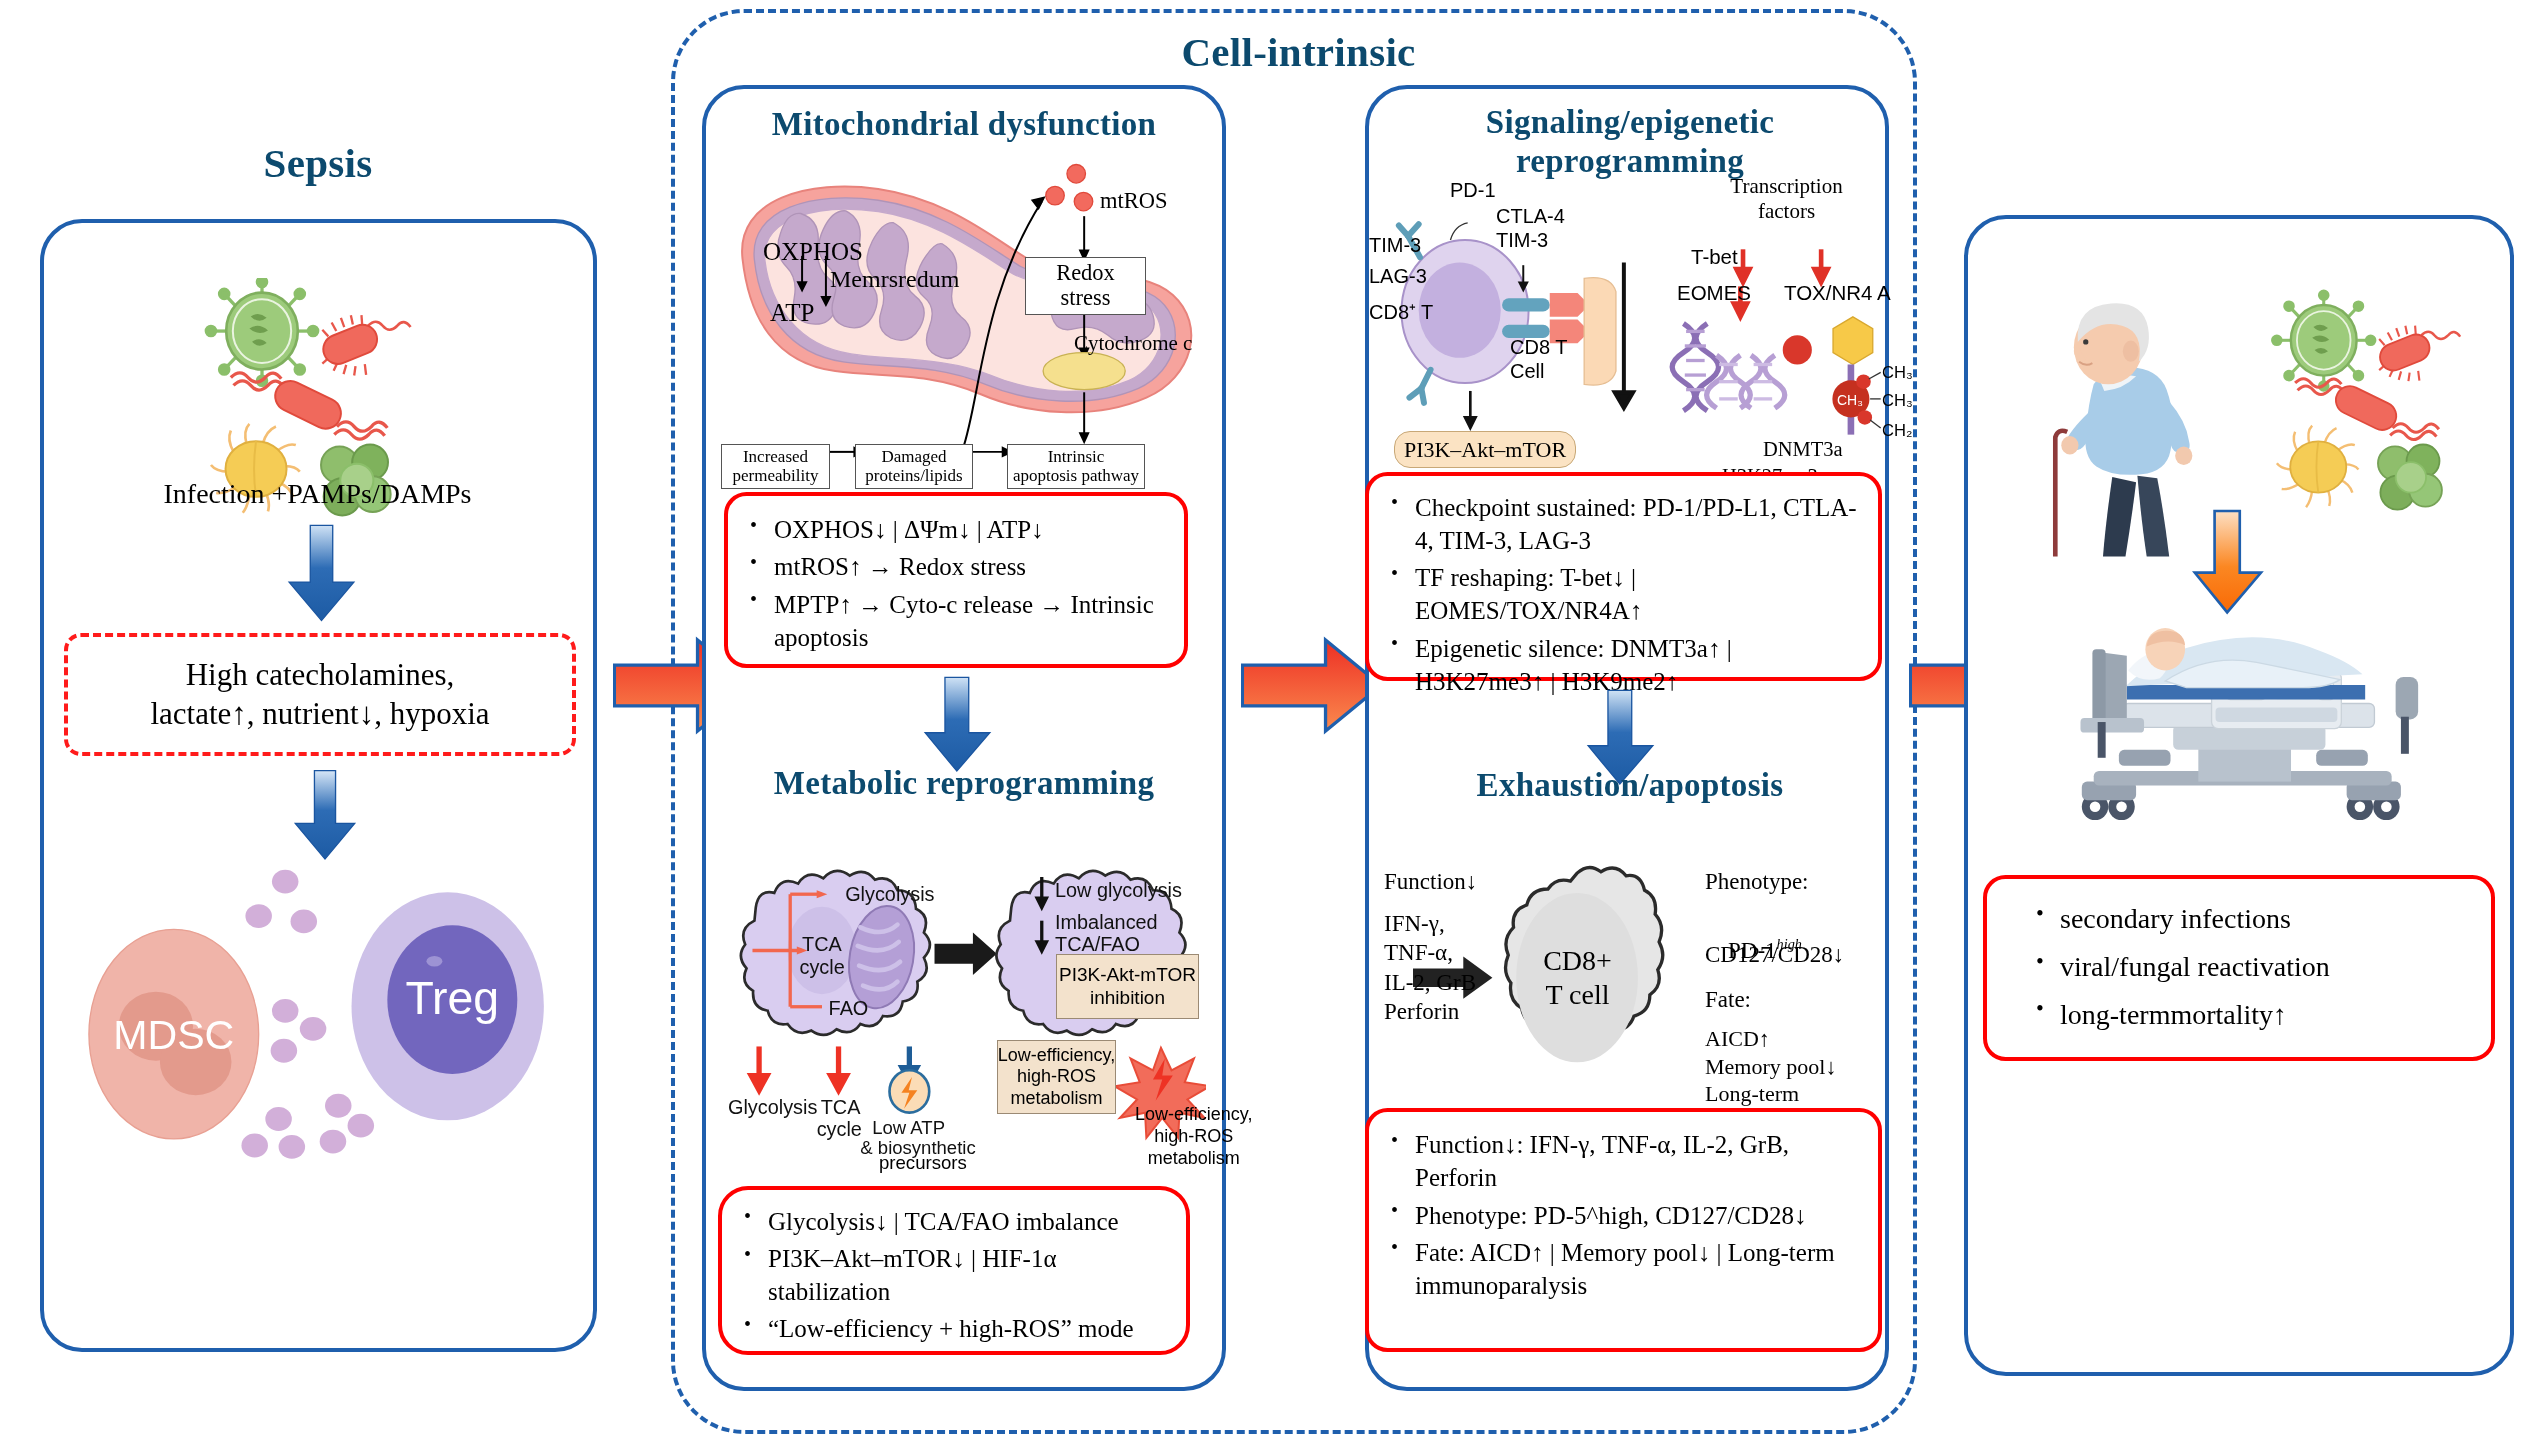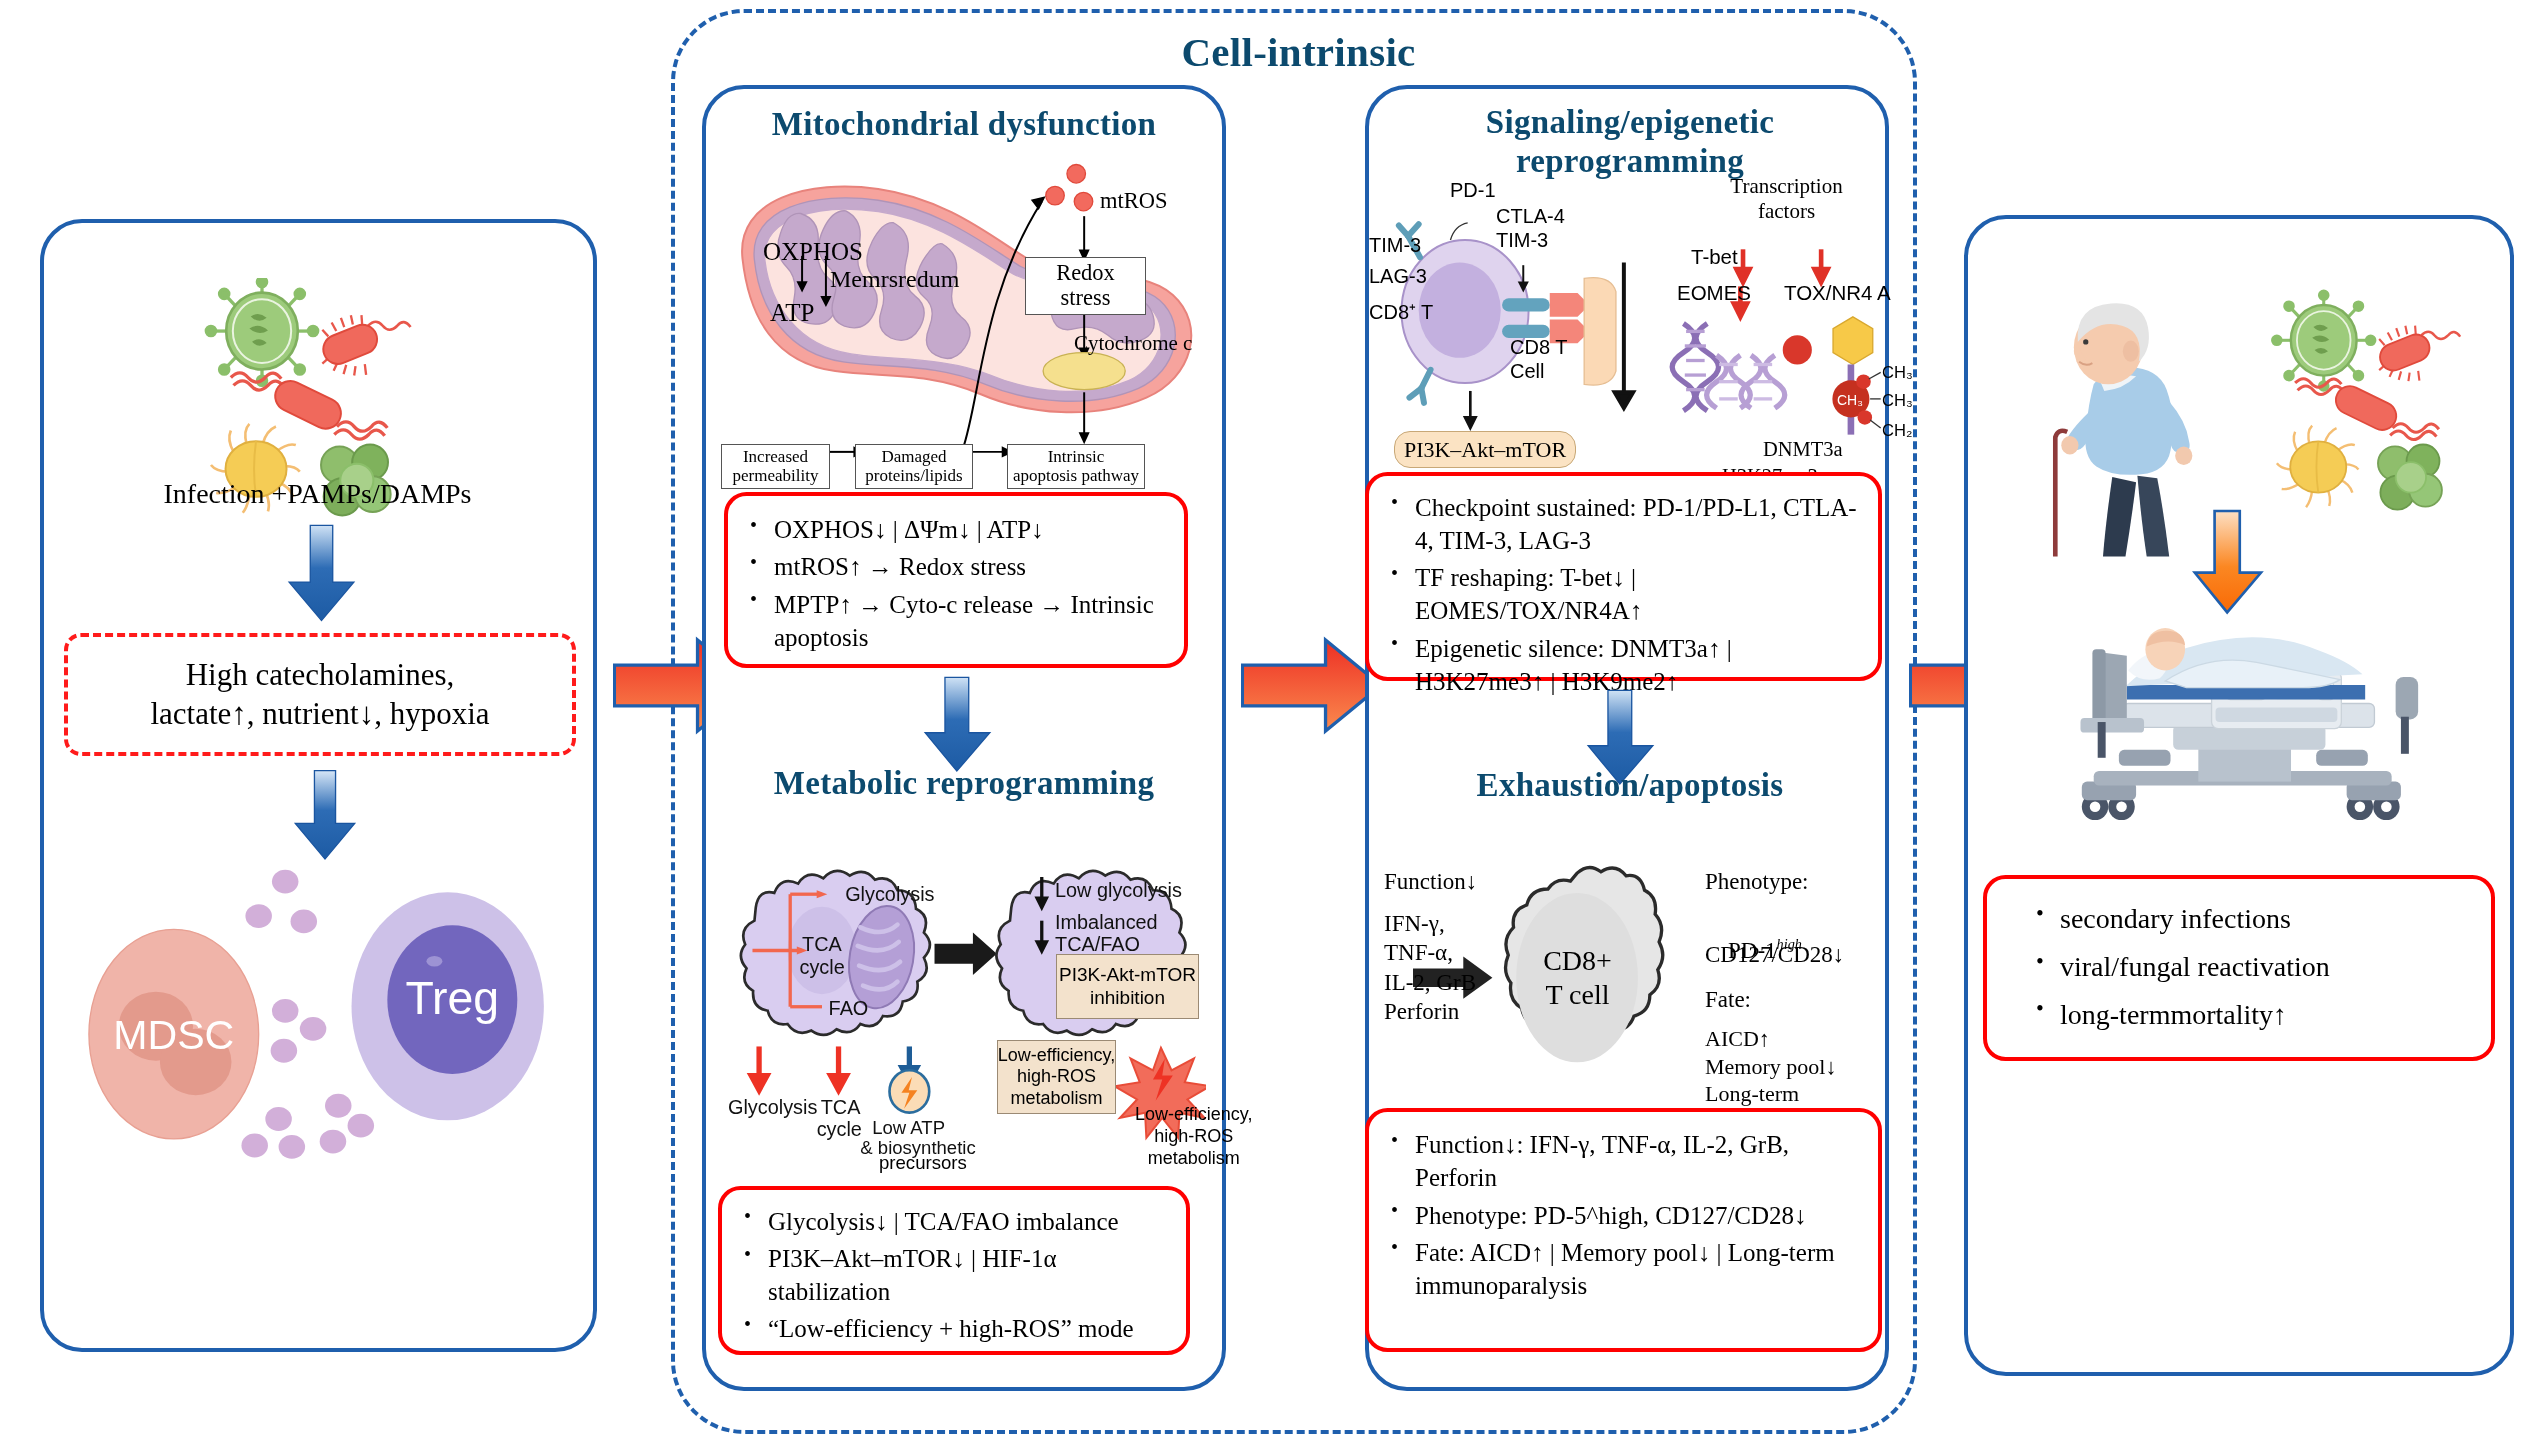--- a/index.html
+++ b/index.html
@@ -119,20 +119,21 @@
 </style>
 </head>
 <body>
 
 <div class="canvas">
 
   <div class="dashed-box" style="left:671px; top:9.3px; width:1246px; height:1425px;"></div>
 
   <div class="col-title abs" style="left:1060px; top:28px; width:477px; font-size:41px;">Cell-intrinsic</div>
 
+  <div class="col-title abs" style="left:86px; top:139px; width:464px; font-size:41px;">Sepsis</div>
 
   <div class="blue-box" style="left:40px; top:219px; width:557px; height:1133px;"></div>
 
   <svg class="abs" style="left:199px; top:278px;" width="252" height="252" viewBox="0 0 380 380">
 
     <g>
       <g stroke="#8BBF6A" stroke-width="5" fill="#8BBF6A">
         <line x1="95" y1="28" x2="95" y2="8"></line>
           <circle cx="95" cy="6" r="7"></circle>
         <line x1="135" y1="42" x2="150" y2="26"></line>
@@ -480,21 +481,21 @@
   <div class="tanbox" style="left:997px; top:1040px; width:119px; height:74px; font-size:18px; white-space:pre;">
     <span>Low-efficiency,
 high-ROS
 metabolism</span>
   </div>
   <div class="lbl-sans" style="left:879px; top:1152px; font-size:18.6px;">precursors</div>
   <div class="lbl-sans" style="left:1135px; top:1104px; font-size:18px; text-align:center; line-height:1.22;">Low-efficiency,
 high-ROS
 metabolism</div>
 
-  <div class="red-box" style="left:718px; top:1186px; width:472px; height:169px;">
+  <div class="red-box" style="left:718px; top:1186px; width:472px; height:169px;border-radius:30px;">
     <ul class="bullets" style="font-size:25px; padding-top:14.6px;">
       <li>Glycolysis↓ | TCA/FAO imbalance</li>
       <li>PI3K–Akt–mTOR↓ | HIF-1α stabilization</li>
       <li>“Low-efficiency + high-ROS” mode</li>
     </ul>
   </div>
 
   <svg class="arrow-right-red" style="left:1241px; top:636px;" width="142" height="99" viewBox="0 0 215 150">
     <defs>
         <linearGradient id="gred2" x1="0" y1="0" x2="0" y2="1">

